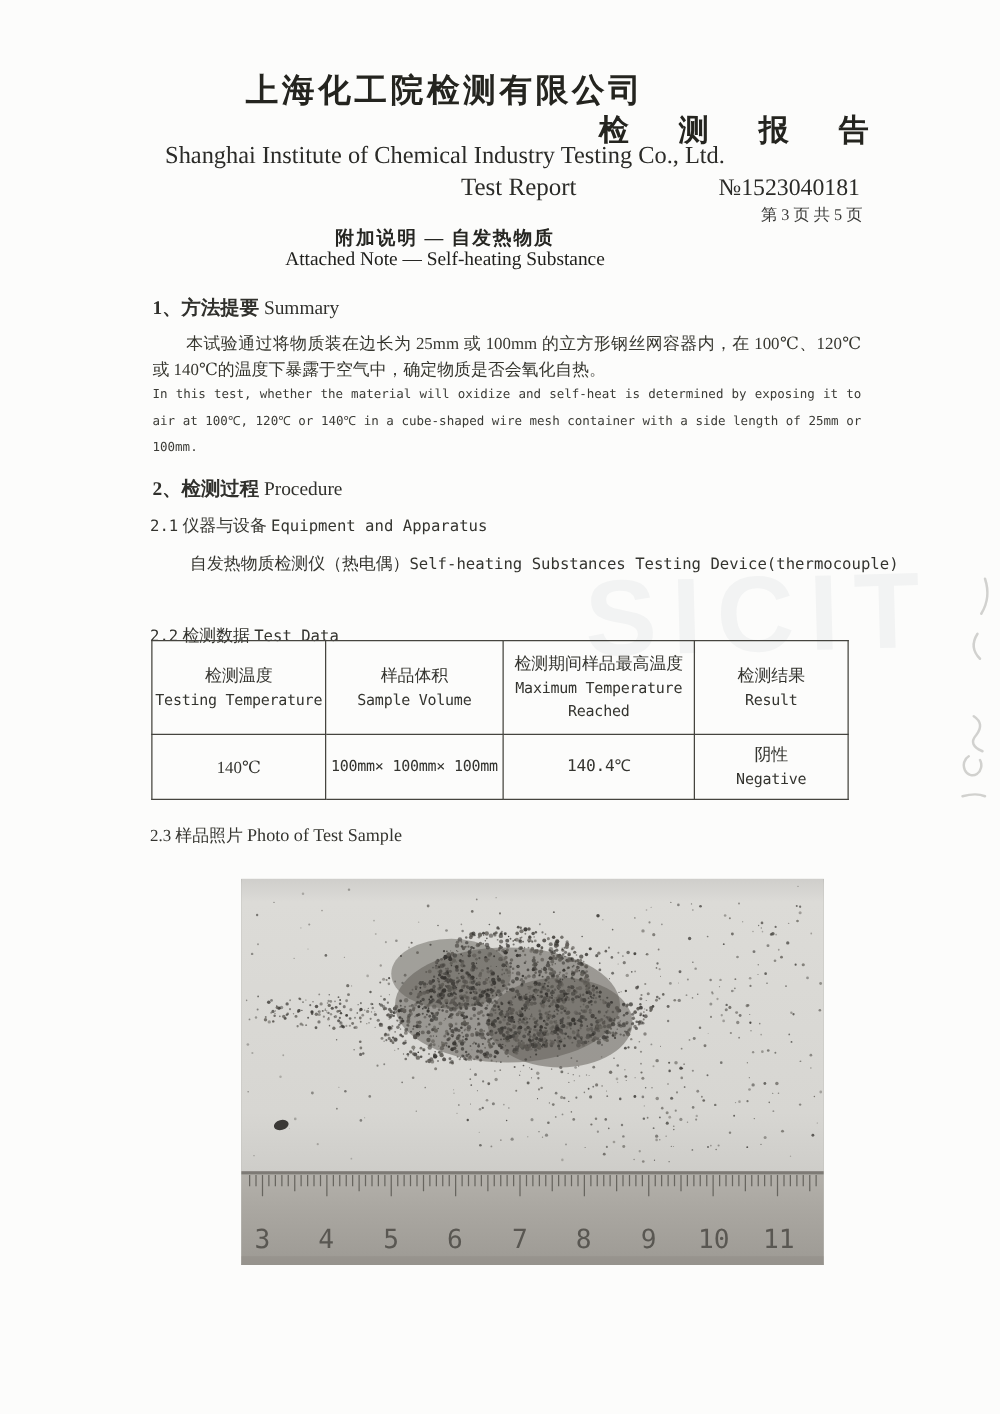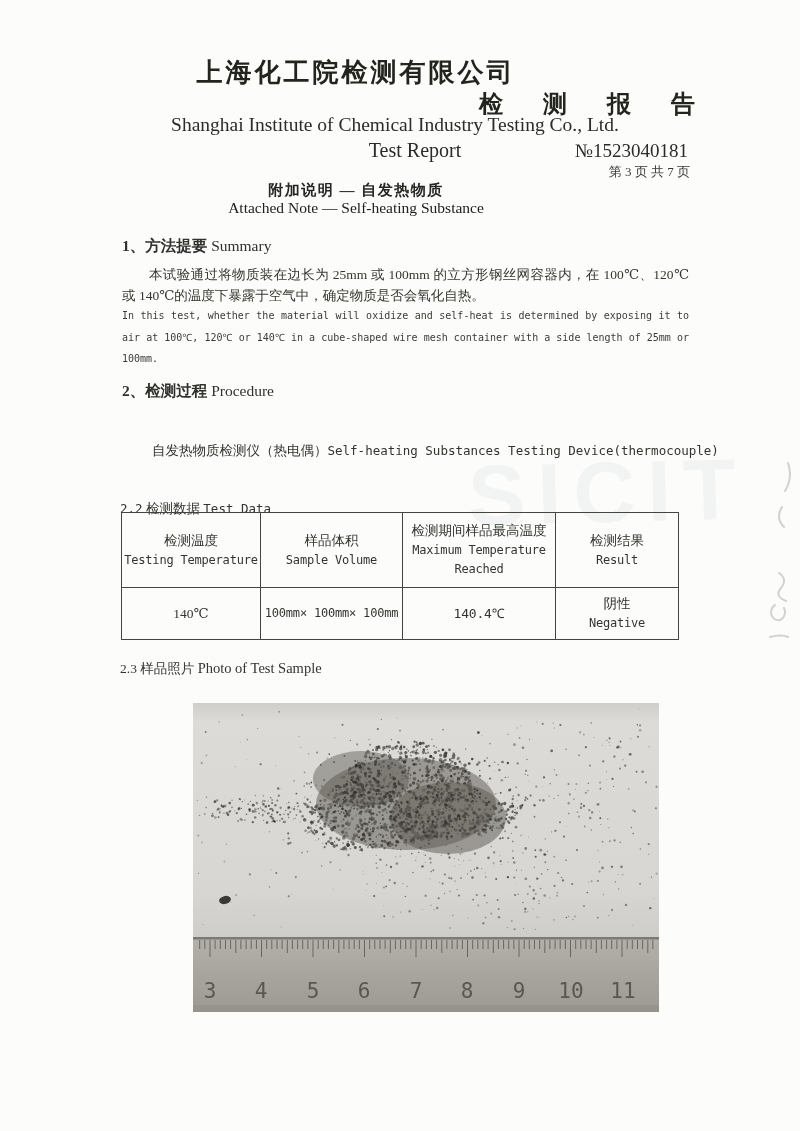--- a/index.html
+++ b/index.html
@@ -9,21 +9,21 @@
     font-family:"Liberation Serif","DejaVu Serif",serif;
     color:#2f2f2d;
   }
   .abs{position:absolute;}
   .center{left:0;width:712px;text-align:center;}
   .mono{font-family:"DejaVu Sans Mono","Liberation Mono",monospace;}
   .serif-en{font-family:"Liberation Serif","DejaVu Serif",serif;}
 
   .company-cn{top:55px;font-size:26px;font-weight:bold;letter-spacing:3px;color:#24241f;}
   .report-title-cn{top:88px;font-size:24px;font-weight:bold;letter-spacing:17px;text-indent:17px;color:#24241f;text-align:right;}
-  .company-en{top:114px;font-size:19.5px;color:#2b2b28;padding-left:39px;}
+  .company-en{top:114px;font-size:19.5px;color:#2b2b28;}
   .test-report{top:139px;left:0;width:830px;text-align:center;font-size:20px;color:#2b2b28;}
   .report-no{top:140px;right:112px;font-size:19px;color:#2b2b28;}
   .page-info{top:163px;right:110px;font-size:13px;color:#3a3a38;}
   .subtitle-cn{top:181px;font-size:15px;font-weight:bold;letter-spacing:1.5px;color:#262622;}
   .subtitle-en{top:199px;font-size:15.5px;font-weight:normal;color:#20201d;}
 
   .sec-head{font-size:15.5px;color:#30302c;}
   .sec-head .num,.sec-head .cn{font-weight:bold;}
   .sec1{top:236px;left:122px;}
   .sec2{top:381px;left:122px;}
@@ -76,36 +76,41 @@
 
 <div class="page">
 
   <div class="abs watermark">SICIT</div>
 
   <div class="abs center company-cn">上海化工院检测有限公司</div>
   <div class="abs center report-title-cn">检 测 报 告</div>
   <div class="abs center company-en">Shanghai Institute of Chemical Industry Testing Co., Ltd.</div>
   <div class="abs test-report">Test Report</div>
   <div class="abs report-no">№1523040181</div>
-  <div class="abs page-info">第 3 页 共 7 页</div>
+  <div class="abs page-info">第 3 页 共 5 页</div>
   <div class="abs center subtitle-cn">附加说明 — 自发热物质</div>
   <div class="abs center subtitle-en">Attached Note — Self-heating Substance</div>
 
   <div class="abs sec-head sec1">
     <span class="num">1、</span><span class="cn">方法提要</span>
     <span class="serif-en">Summary</span>
   </div>
   <div class="abs para-cn">本试验通过将物质装在边长为 25mm 或 100mm 的立方形钢丝网容器内，在 100℃、120℃或 140℃的温度下暴露于空气中，确定物质是否会氧化自热。</div>
   <div class="abs para-en mono">In this test, whether the material will oxidize and self-heat is determined by exposing it to air at 100℃, 120℃ or 140℃ in a cube-shaped wire mesh container with a side length of 25mm or 100mm.</div>
 
   <div class="abs sec-head sec2">
     <span class="num">2、</span><span class="cn">检测过程</span>
     <span class="serif-en">Procedure</span>
   </div>
 
+  <div class="abs sub-head s21">
+    <span class="en-mono">2.1</span>
+    <span>仪器与设备</span>
+    <span class="en-mono">Equipment and Apparatus</span>
+  </div>
 
   <div class="abs eq-item eq1">
     <span>自发热物质检测仪（热电偶）</span><span class="en-mono">Self-heating Substances Testing Device(thermocouple)</span>
   </div>
 
   <div class="abs sub-head s22">
     <span class="en-mono">2.2</span>
     <span>检测数据</span>
     <span class="en-mono">Test Data</span>
   </div>

